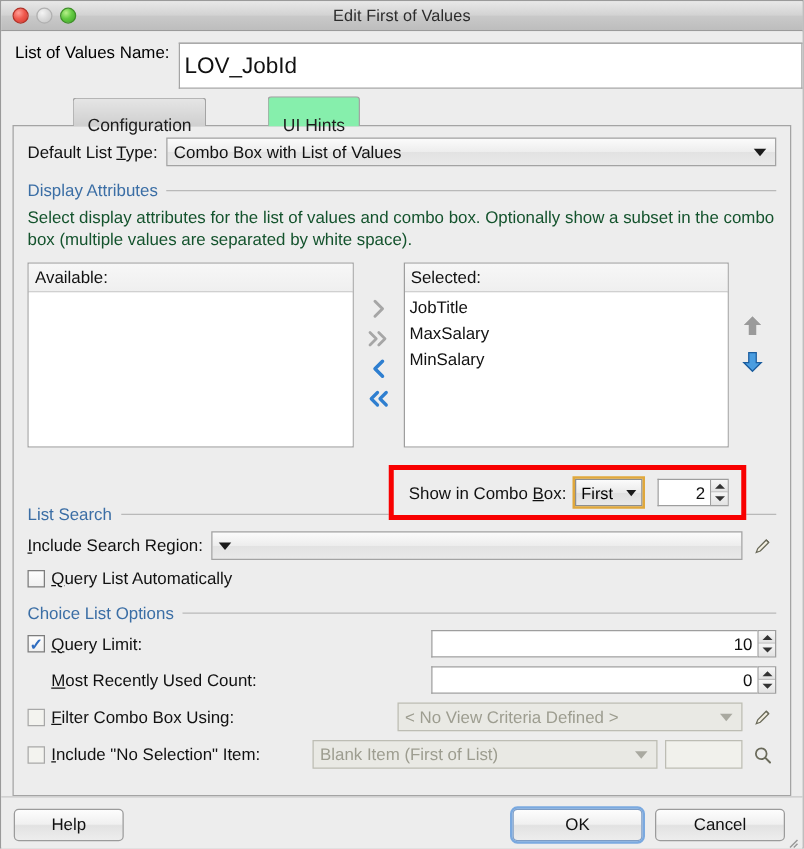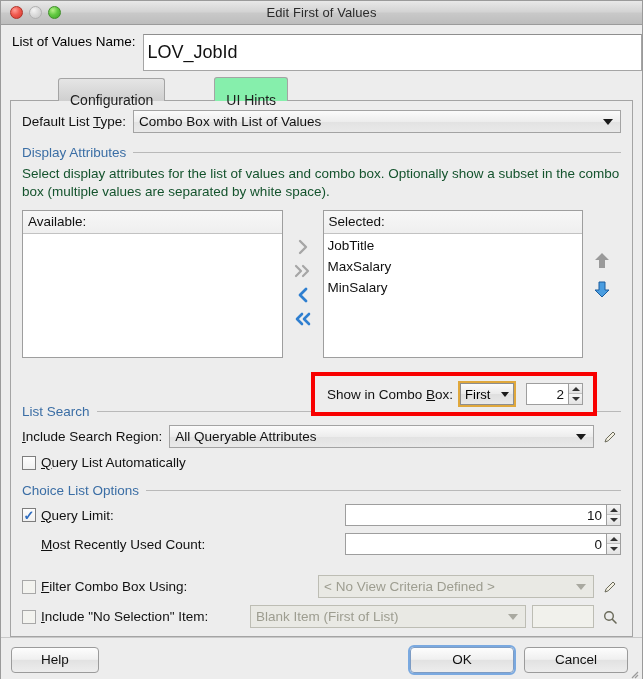--- a/index.html
+++ b/index.html
@@ -316,21 +316,20 @@
       </div>
 
       <div class="section" style="margin-top:46px">
         <span class="st">List Search</span>
         <span class="line"></span>
       </div>
 
       <div class="row" style="margin-top:6px">
         <div class="lbl" style="margin-right:7px"><span></span><span class="u">I</span><span>nclude Search Region:</span></div>
         <div class="combo" style="flex:1 1 auto">
-          <span class="val">All Queryable Attributes</span>
           <span class="caret"></span>
         </div>
         <div class="iconbtn">
           <svg width="16" height="16" viewBox="0 0 16 16">
               <path d="M3 13 L4.2 9.8 L11 3 L13 5 L6.2 11.8 Z" fill="#f3efe2" stroke="#6a6a5a" stroke-width="1"></path>
               <path d="M11 3 L13 5" stroke="#6a6a5a" stroke-width="1"></path>
             </svg>
         </div>
       </div>
 
@@ -370,21 +369,21 @@
             <div>
                 <span class="tri-up"></span>
               </div>
             <div>
                 <span class="tri-dn"></span>
               </div>
           </div>
         </div>
       </div>
 
-      <div class="row" style="margin-top:20px">
+      <div class="row" style="margin-top:7px">
         <div class="cb dis"></div>
         <div class="lbl"><span></span><span class="u">F</span><span>ilter Combo Box Using:</span></div>
         <div class="combo disabled" style="margin-left:auto;width:276px">
           <span class="val">&lt; No View Criteria Defined &gt;</span>
           <span class="caret"></span>
         </div>
         <div class="iconbtn">
           <svg width="16" height="16" viewBox="0 0 16 16">
               <path d="M3 13 L4.2 9.8 L11 3 L13 5 L6.2 11.8 Z" fill="#f3efe2" stroke="#6a6a5a" stroke-width="1"></path>
               <path d="M11 3 L13 5" stroke="#6a6a5a" stroke-width="1"></path>

